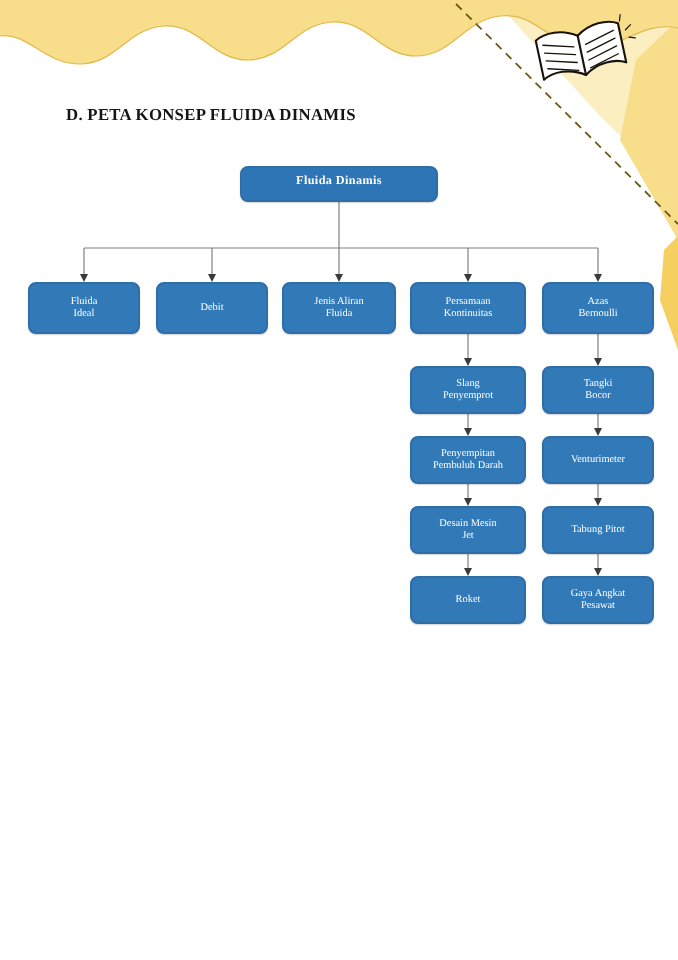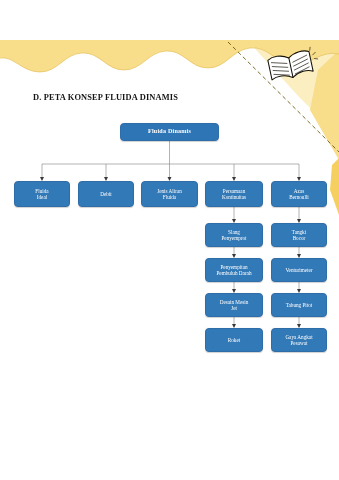--- a/index.html
+++ b/index.html
@@ -3,21 +3,21 @@
 <meta charset="utf-8">
 <style>
   html,body{margin:0;padding:0;}
   body{
     width:339px;height:480px;
     background:#ffffff;
     font-family:"Liberation Serif", serif;
     overflow:hidden;
     position:relative;
   }
-  .page{position:absolute;inset:0;width:339px;height:356px;overflow:hidden;background:#fff;margin-top:40px;}
+  .page{position:absolute;inset:0;width:339px;height:356px;overflow:hidden;background:#fff;}
 
   
   .deco{position:absolute;left:0;top:0;width:339px;height:480px;pointer-events:none;}
   .deco.back{z-index:0;}
   .deco.front{z-index:5;}
 
   
   .content{position:absolute;inset:0;z-index:3;}
 
   .page-title{

